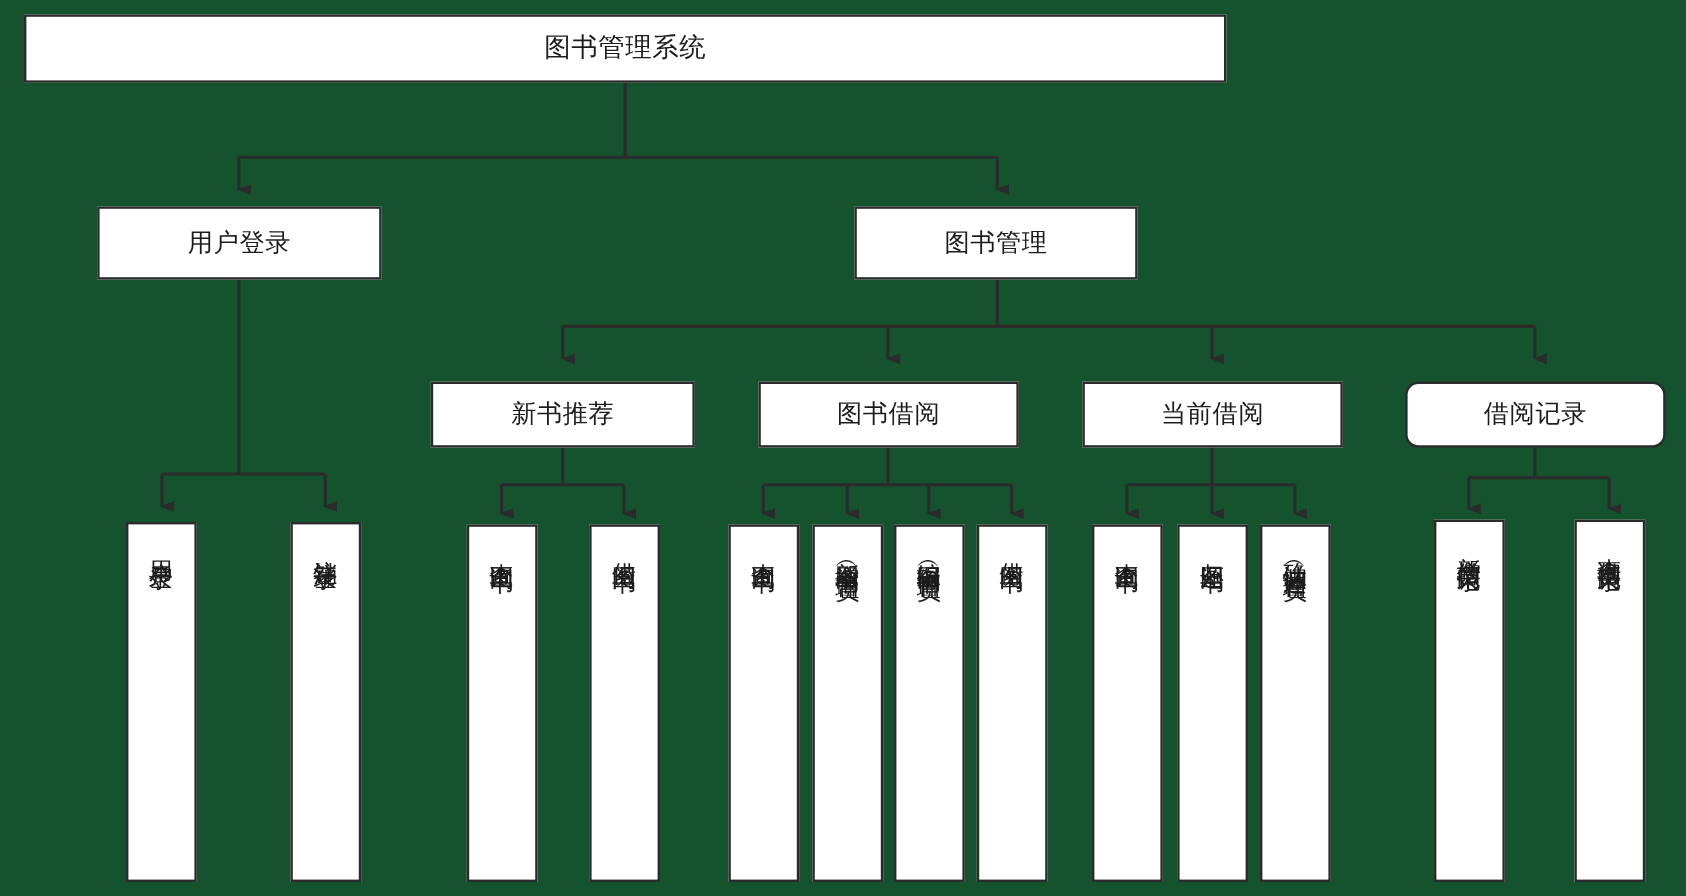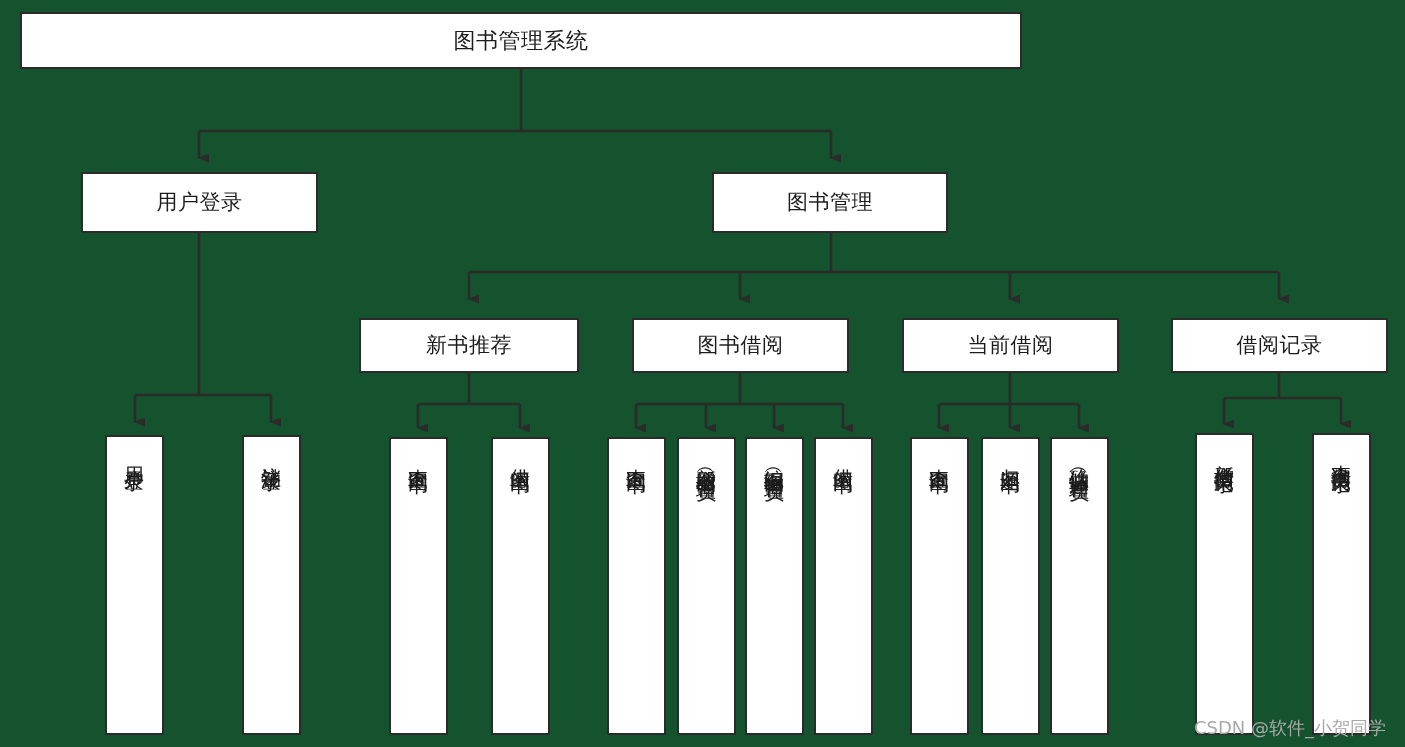--- a/index.html
+++ b/index.html
@@ -153,21 +153,21 @@
   </div>
 
   <div class="node-box" style="left:902px; top:318px; width:217px; height:55px;">
     <span class="node-label">当前借阅</span>
   </div>
 
   <div class="node-box" style="left:632px; top:318px; width:217px; height:55px;">
     <span class="node-label">图书借阅</span>
   </div>
 
-  <div class="node-box" style="left:1171px; top:318px; width:217px; height:55px;">
+  <div class="node-box" style="left:1171px; top:318px; width:217px; height:55px;border-radius:11px;">
     <span class="node-label">借阅记录</span>
   </div>
 
   <div class="node-box vertical" style="left:105px; top:435px; width:59px; height:300px;">
     <span class="node-label">用户登录</span>
   </div>
 
   <div class="node-box vertical" style="left:242px; top:435px; width:59px; height:300px;">
     <span class="node-label">注销登录</span>
   </div>
@@ -209,15 +209,14 @@
   </div>
 
   <div class="node-box vertical" style="left:1195px; top:433px; width:59px; height:302px;">
     <span class="node-label">新增借阅记录</span>
   </div>
 
   <div class="node-box vertical" style="left:1312px; top:433px; width:59px; height:302px;">
     <span class="node-label">查询借阅记录</span>
   </div>
 
-  <div class="watermark" style="left:1194px; top:716px;">CSDN @软件_小贺同学</div>
 
 </div>
 
 </body></html>

